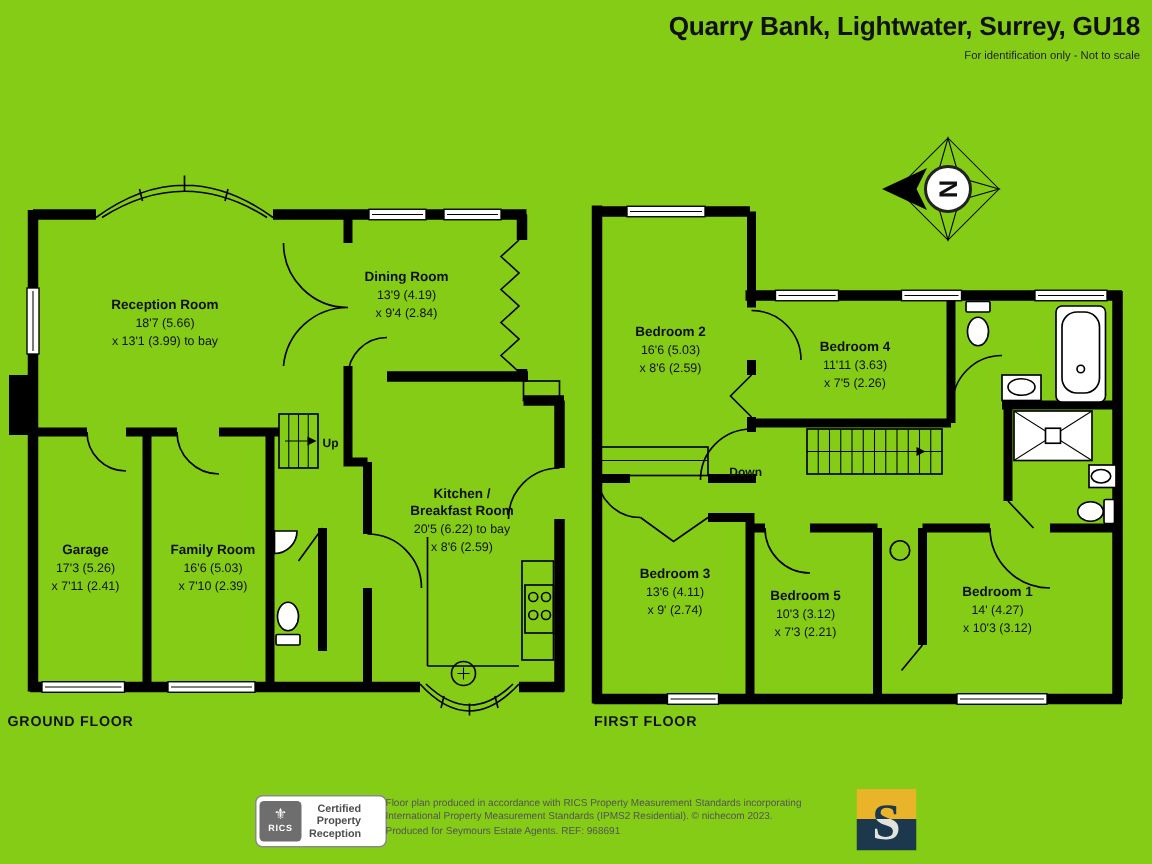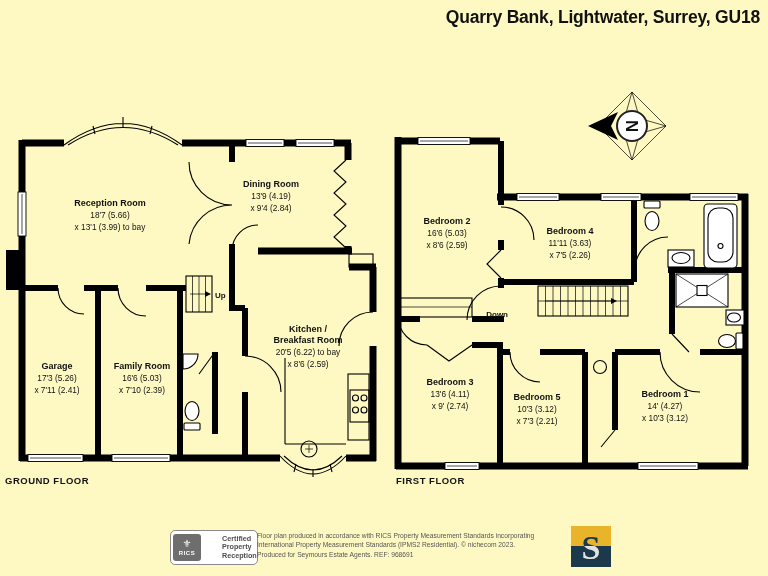--- a/index.html
+++ b/index.html
@@ -1,16 +1,16 @@
 <!DOCTYPE html>
 <html><head>
 <meta charset="utf-8">
 <style>
   html,body{margin:0;padding:0;background:#fff;}
-  .page{position:relative;width:768px;height:576px;background:#fef9c3;overflow:hidden;
+  .page{position:relative;width:768px;height:576px;background:#84cc16;overflow:hidden;
         font-family:"Liberation Sans",sans-serif;color:#111;}
   .hdr{position:absolute;top:7px;right:8px;text-align:right;}
   .hdr .title{font-size:17.5px;font-weight:bold;letter-spacing:-0.2px;}
   .hdr .sub{font-size:11px;margin-top:5px;}
   .hdr .note{font-size:7.5px;margin-top:4px;color:#222;}
   svg{position:absolute;left:0;top:0;}
   .w7{fill:none;stroke:#000;stroke-width:7;}
   .w6{fill:none;stroke:#000;stroke-width:6;}
   .t{fill:none;stroke:#000;stroke-width:1.1;}
   .t6{fill:none;stroke:#000;stroke-width:0.7;}
@@ -20,32 +20,33 @@
   text.rd{font:8.3px "Liberation Sans",sans-serif;fill:#111;text-anchor:middle;}
   text.fl{font:bold 9.5px "Liberation Sans",sans-serif;fill:#111;letter-spacing:.5px;}
   text.sm{font:bold 8px "Liberation Sans",sans-serif;fill:#111;}
   text.cn{font:bold 17px "Liberation Sans",sans-serif;fill:#111;text-anchor:middle;}
   .rics-badge{position:absolute;left:170px;top:530px;width:86px;height:33px;border:1px solid #8a8a8a;
       border-radius:5px;background:#fff;display:flex;align-items:center;}
   .rics-left{width:28px;height:27px;margin-left:2px;background:#6e6e6e;border-radius:3px;color:#fff;
       display:flex;flex-direction:column;align-items:center;justify-content:center;}
   .rics-icon{font-size:10px;line-height:10px;}
   .rics-word{font-size:6px;font-weight:bold;letter-spacing:.5px;margin-top:1px;}
-  .rics-right{margin-left:21px;}
+  .rics-right{margin-left:5px;text-align:right;}
   .rics-right div{font-size:7.2px;font-weight:bold;color:#4d4d4d;line-height:8.6px;}
   .disc{position:absolute;left:257px;top:531px;width:300px;font-size:6.7px;color:#555;line-height:9.4px;}
   .slogo{position:absolute;left:571px;top:526px;width:40px;height:41px;}
 </style>
 </head>
 <body>
 
 <div class="page">
 
   <div class="hdr">
     <div class="title">Quarry Bank, Lightwater, Surrey, GU18</div>
+    <div class="note">For identification only - Not to scale</div>
   </div>
 
   <svg width="768" height="576" viewBox="0 0 768 576">
 
     <g>
 
       <path class="w7" d="M22,140 V461 M22,143 H64 M182,143 H351 M348,143 V160 M348,246 V254
                M258,251 H352 M349,267 H376 M373,267 V312 M373,346 V461 M20,458 H280 M346,458 H376"></path>
 
       <rect x="6" y="250" width="17" height="40" fill="#000"></rect>

